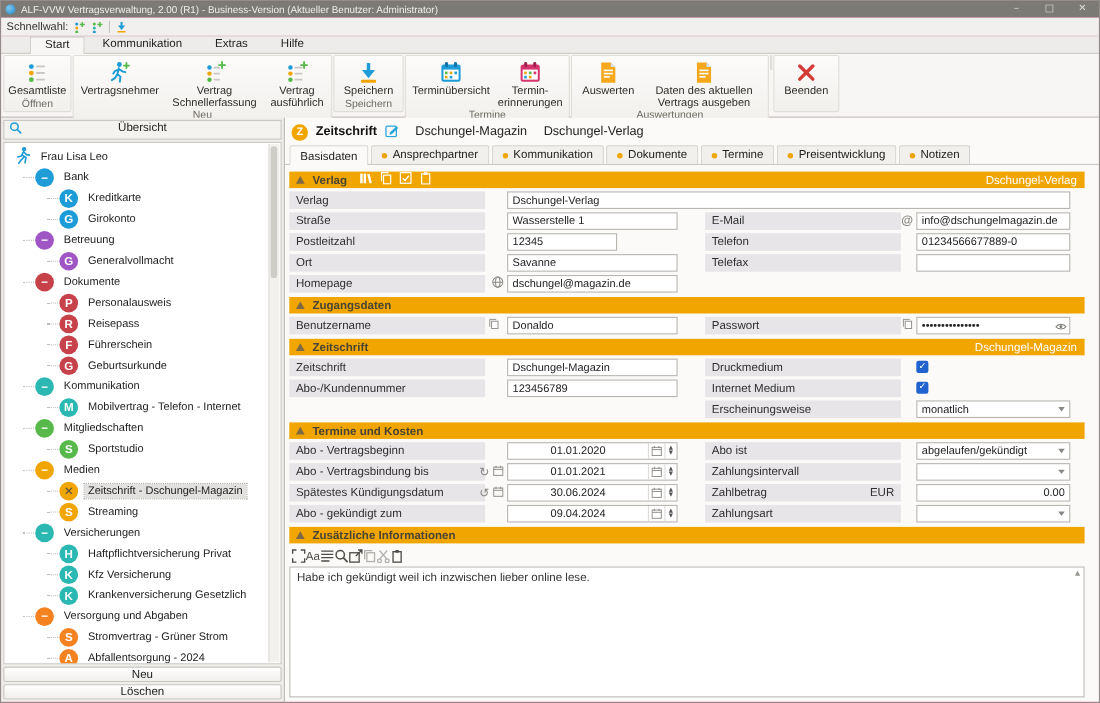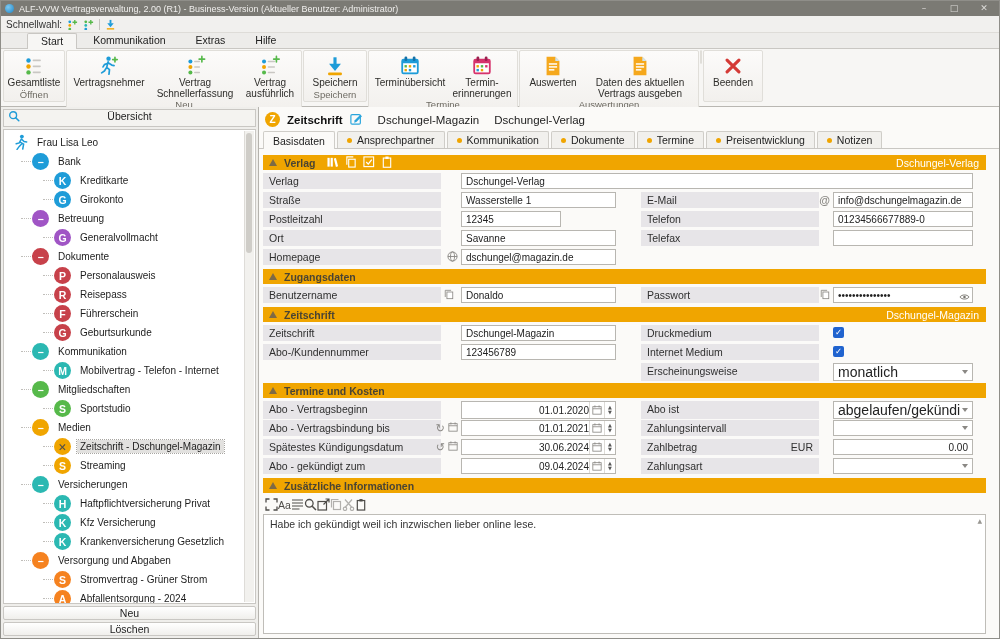--- a/index.html
+++ b/index.html
@@ -80,26 +80,26 @@
 .ficon.left{justify-content:flex-start;padding-left:3px}
 .at{font-size:11px;font-weight:bold;color:#8a8884}
 .uglyph{font-family:"DejaVu Sans",sans-serif;font-size:11px;color:#8a8884;line-height:11px}
 .finput{border:1px solid #b8b6b1;background:#fff;font:inherit;font-size:10px;padding:0 4px;height:16px;color:#222;outline:none;width:100%}
 .span-all{grid-column:3/8}
 .w-short{width:100px}
 .fwrap{position:relative;display:flex}
 .fwrap .finput{padding-right:16px}
 .eye{position:absolute;right:3px;top:4px}
 .fdate{border:1px solid #b8b6b1;background:#fff;display:flex;align-items:center}
-.fdate-val{flex:1;text-align:right;font-size:10px}
+.fdate-val{flex:1;text-align:center;font-size:10px}
 .cal-btn{display:flex;align-items:center;padding:0 2px;border-left:1px solid #dddbd7;height:100%}
 .spin{display:flex;flex-direction:column;justify-content:center;border-left:1px solid #dddbd7;width:11px;height:100%;align-items:center;color:#555}
 .spin i{font-style:normal;font-size:5px;line-height:5px;font-family:"DejaVu Sans",sans-serif}
 .fselect{border:1px solid #b8b6b1;background:#fff;display:flex;align-items:center;padding:0 4px}
-.fselect span{flex:1;font-size:14px;white-space:nowrap;overflow:hidden}
+.fselect span{flex:1;font-size:10px;white-space:nowrap;overflow:hidden}
 .dd{width:0;height:0;border-left:3.5px solid transparent;border-right:3.5px solid transparent;border-top:4.5px solid #8a8884;margin-left:2px;flex:0 0 auto}
 .fcheck{width:11px;height:11px;background:#2063cf;border-radius:2px;margin-top:2px;color:#fff;font-size:8.5px;line-height:11px;text-align:center;font-family:"DejaVu Sans",sans-serif}
 .num{text-align:right}
 .cur{color:#2f2f2f}
 
 
 .zusatz{flex:1;display:flex;flex-direction:column;min-height:0;margin-bottom:0}
 .ztools{display:flex;align-items:center;height:21px;padding:3px 2px 1px;flex:0 0 auto}
 .zt{display:flex;align-items:center;color:#4e4c48}
 .zt.dis{opacity:.42}

